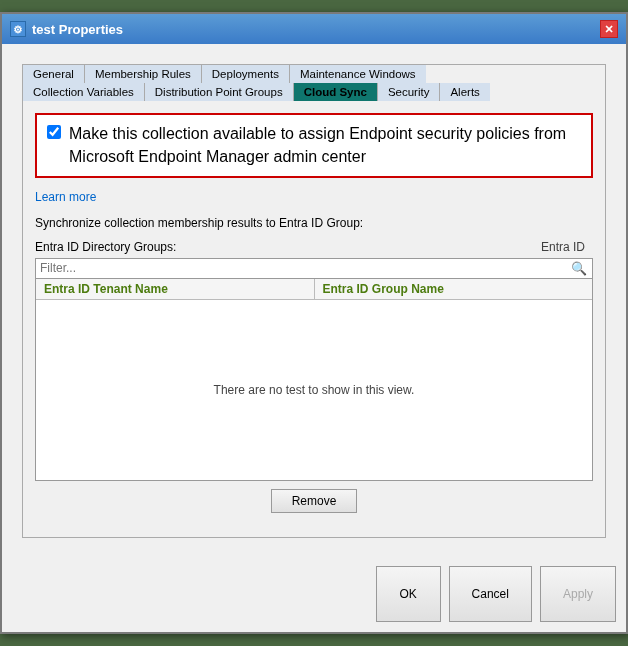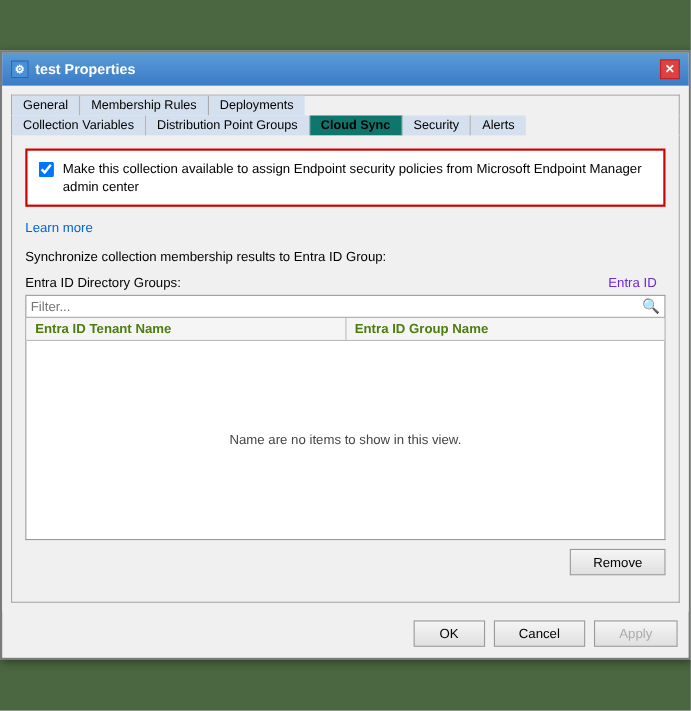--- a/index.html
+++ b/index.html
@@ -46,40 +46,40 @@
       width: 18px;
       height: 18px;
       display: flex;
       align-items: center;
       justify-content: center;
       cursor: pointer;
       font-size: 11px;
       font-weight: bold;
     }
     .content {
-      padding: 8px;
+      padding: 20px;
       background: #f0f0f0;
     }
     .checkbox-section {
       border: 2px solid #c00;
       padding: 8px 10px;
       margin-bottom: 12px;
       display: flex;
       align-items: flex-start;
       gap: 8px;
       background: #fff;
     }
     .checkbox-section input[type="checkbox"] {
       width: 14px;
       height: 14px;
       margin-top: 2px;
       flex-shrink: 0;
     }
     .checkbox-label {
-      font-size: 12px;
+      font-size: 16px;
       line-height: 1.4;
     }
     .learn-more {
       color: #0066cc;
       text-decoration: none;
       font-size: 12px;
       margin-bottom: 12px;
       display: inline-block;
     }
     .sync-label {
@@ -92,21 +92,21 @@
       justify-content: space-between;
       align-items: center;
       margin-bottom: 4px;
     }
     .dir-label {
       font-size: 12px;
       color: #000;
     }
     .entra-id-label {
       font-size: 12px;
-      color: #6d28d9;
+      color: #404040;
       margin-right: 8px;
     }
     .filter-row {
       display: flex;
       align-items: center;
       border: 1px solid #999;
       background: white;
       padding: 2px 4px;
       margin-bottom: 0;
     }
@@ -146,41 +146,41 @@
       display: flex;
       align-items: center;
       justify-content: center;
     }
     .empty-msg {
       font-size: 12px;
       color: #444;
     }
     .btn-row {
       display: flex;
-      justify-content: flex-end;
+      justify-content: center;
       gap: 12px;
       margin-top: 8px;
       margin-bottom: 12px;
     }
     .btn {
       padding: 4px 20px;
       font-size: 12px;
       background: linear-gradient(to bottom, #f5f5f5, #e0e0e0);
       border: 1px solid #999;
       cursor: pointer;
       min-width: 70px;
     }
     .footer-btn-row {
       display: flex;
       justify-content: flex-end;
       gap: 8px;
       padding: 8px 10px 10px;
     }
     .footer-btn {
-      padding: 4px 22px;
+      padding: 20px 22px;
       font-size: 12px;
       background: linear-gradient(to bottom, #f5f5f5, #e0e0e0);
       border: 1px solid #999;
       cursor: pointer;
       min-width: 65px;
     }
     .footer-btn.disabled {
       color: #aaa;
       cursor: default;
     }
@@ -216,20 +216,21 @@
     </div>
     <div class="close-btn">✕</div>
   </div>
 
   <div class="content">
 
     <div class="tab-row" style="display:flex;border:1px solid #aaa;border-bottom:none;background:#f0f0f0;">
       <div class="tab-cell">General</div>
       <div class="tab-cell">Membership Rules</div>
       <div class="tab-cell">Deployments</div>
+      <div class="tab-cell">Maintenance Windows</div>
     </div>
 
     <div class="tab-row" style="display:flex;border:1px solid #aaa;border-top:none;border-bottom:none;background:#f0f0f0;">
       <div class="tab-cell">Collection Variables</div>
       <div class="tab-cell">Distribution Point Groups</div>
       <div class="tab-cell active">Cloud Sync</div>
       <div class="tab-cell">Security</div>
       <div class="tab-cell">Alerts</div>
     </div>
 
@@ -259,21 +260,21 @@
         <span class="search-icon">🔍</span>
       </div>
 
       
       <div class="table-area">
         <div class="table-header">
           <div class="th">Entra ID  Tenant  Name</div>
           <div class="th">Entra ID  Group Name</div>
         </div>
         <div class="table-body">
-          <span class="empty-msg">Name are no items to show in this view.</span>
+          <span class="empty-msg">There are no test to show in this view.</span>
         </div>
       </div>
 
       
       <div class="btn-row">
         <button class="btn">Remove</button>
       </div>
 
     </div>
   </div>

